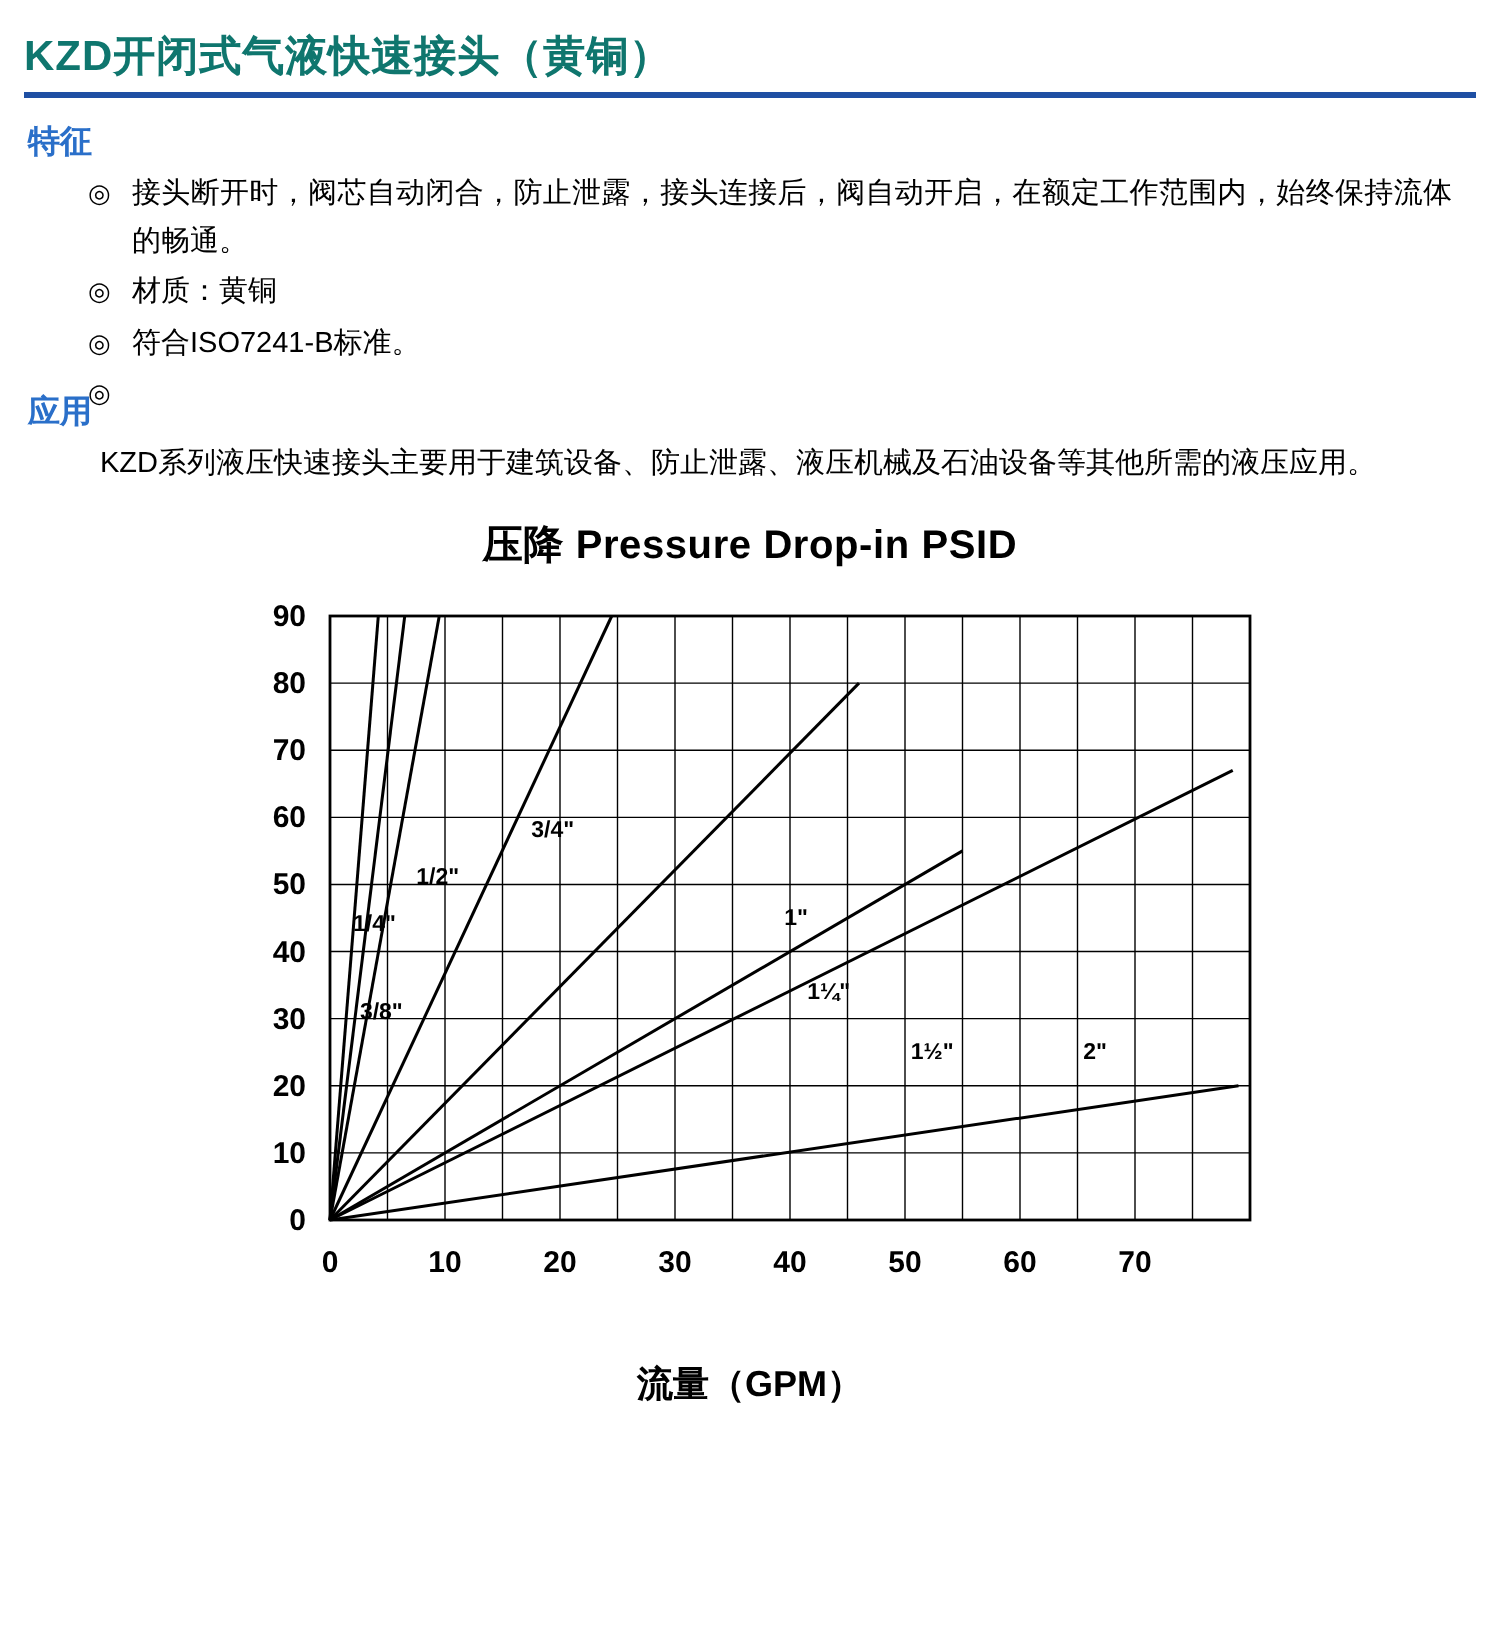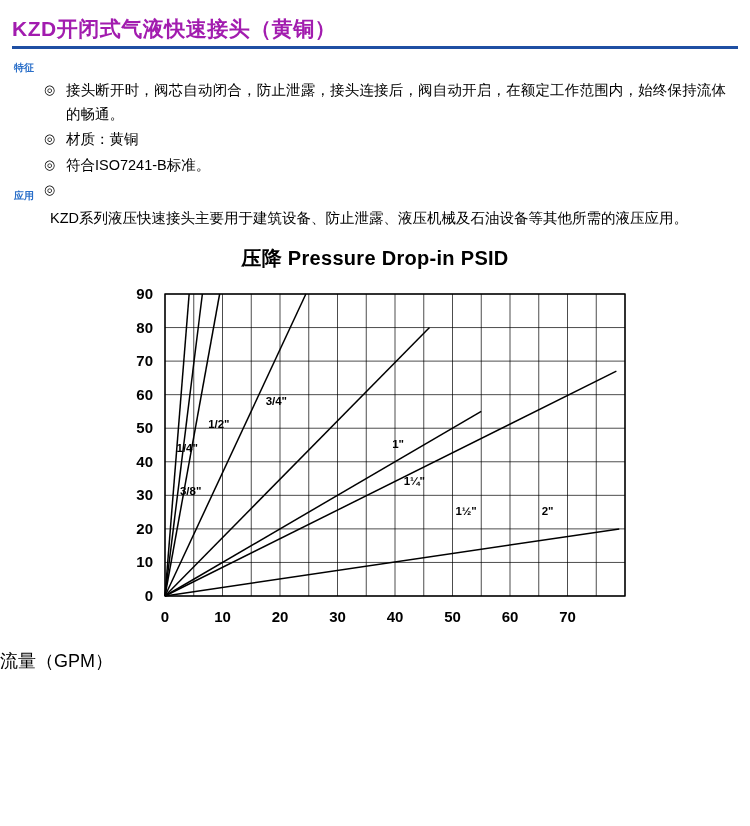--- a/index.html
+++ b/index.html
@@ -18,29 +18,29 @@
 
   
   .title-bar {
     margin: 16px 12px 0 12px;
     border-bottom: 3px solid #1f4fa3;
     padding-bottom: 4px;
   }
   .title-bar .title-text {
     font-size: 21px;
     font-weight: bold;
-    color: #a21caf;
+    color: #0f766e;
     letter-spacing: 0.5px;
     line-height: 1.25;
   }
 
   
   .section-heading {
     color: #2a6fc9;
-    font-size: 10px;
+    font-size: 16px;
     font-weight: bold;
     margin: 12px 0 4px 14px;
   }
 
   
   ul.feature-list {
     list-style: none;
     margin: 0;
     padding: 0 24px 0 44px;
   }
@@ -80,24 +80,24 @@
     font-size: 20px;
     font-weight: bold;
     letter-spacing: 0.3px;
     margin-bottom: 6px;
   }
   .chart-svg-holder {
     display: flex;
     justify-content: center;
   }
   .chart-xlabel {
-    text-align: left;
+    text-align: center;
     font-size: 18px;
-    font-weight: normal;
-    margin-top: 1px;
+    font-weight: bold;
+    margin-top: 18px;
   }
   svg text {
     font-family: "Liberation Sans", sans-serif;
   }
   .tick-label {
     font-size: 15px;
     font-weight: bold;
   }
   .curve-label {
     font-size: 11.5px;

